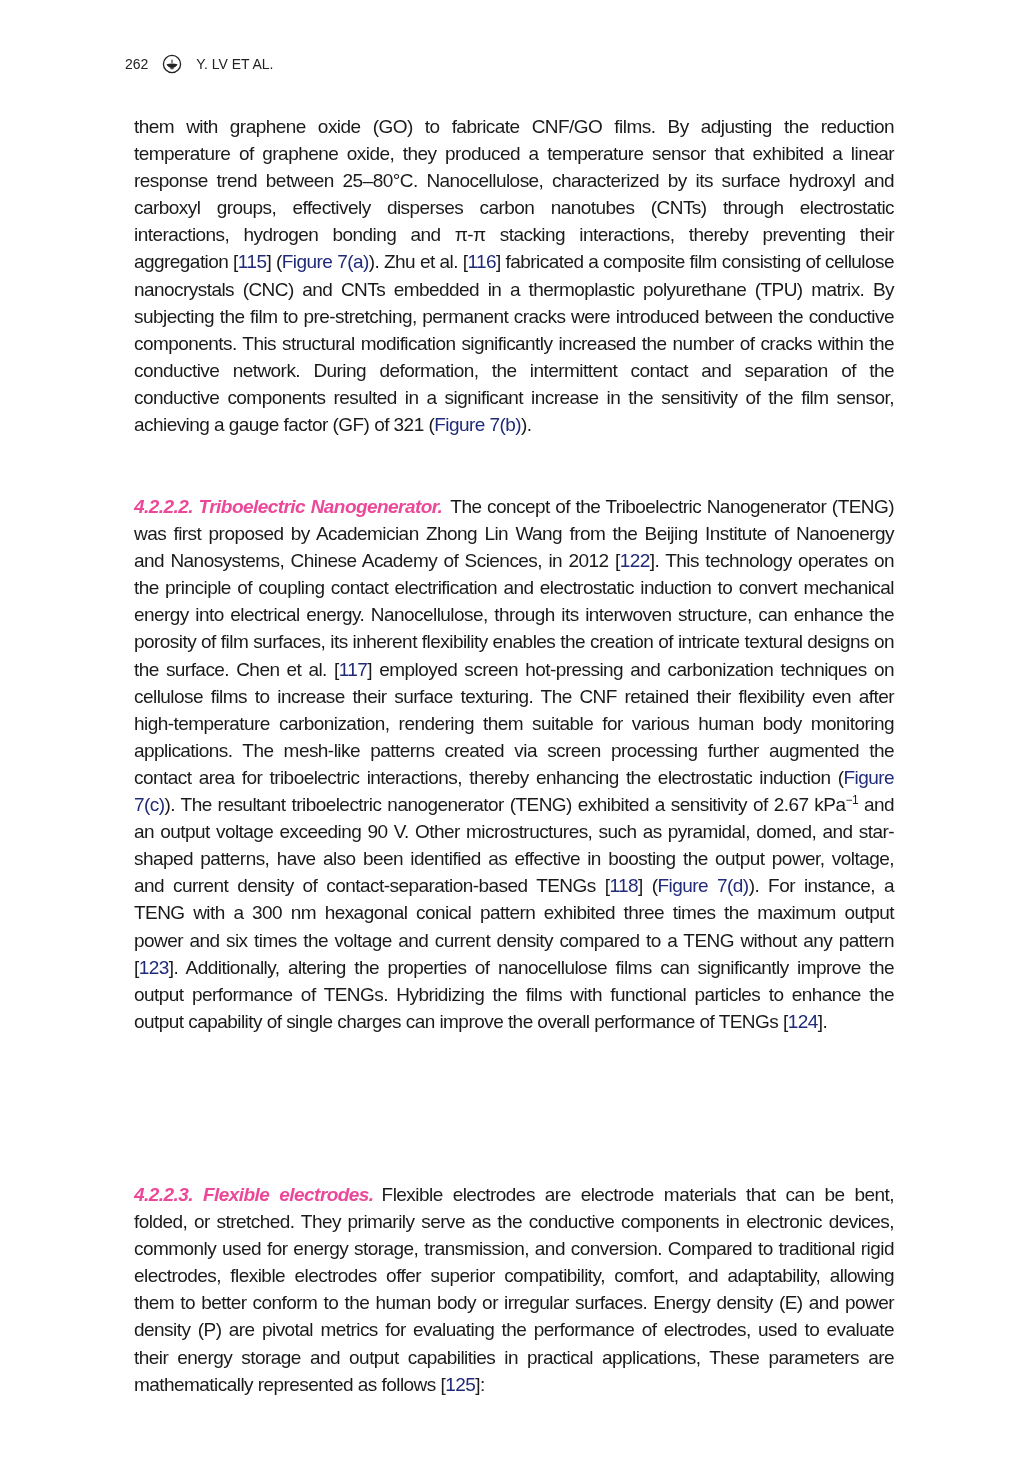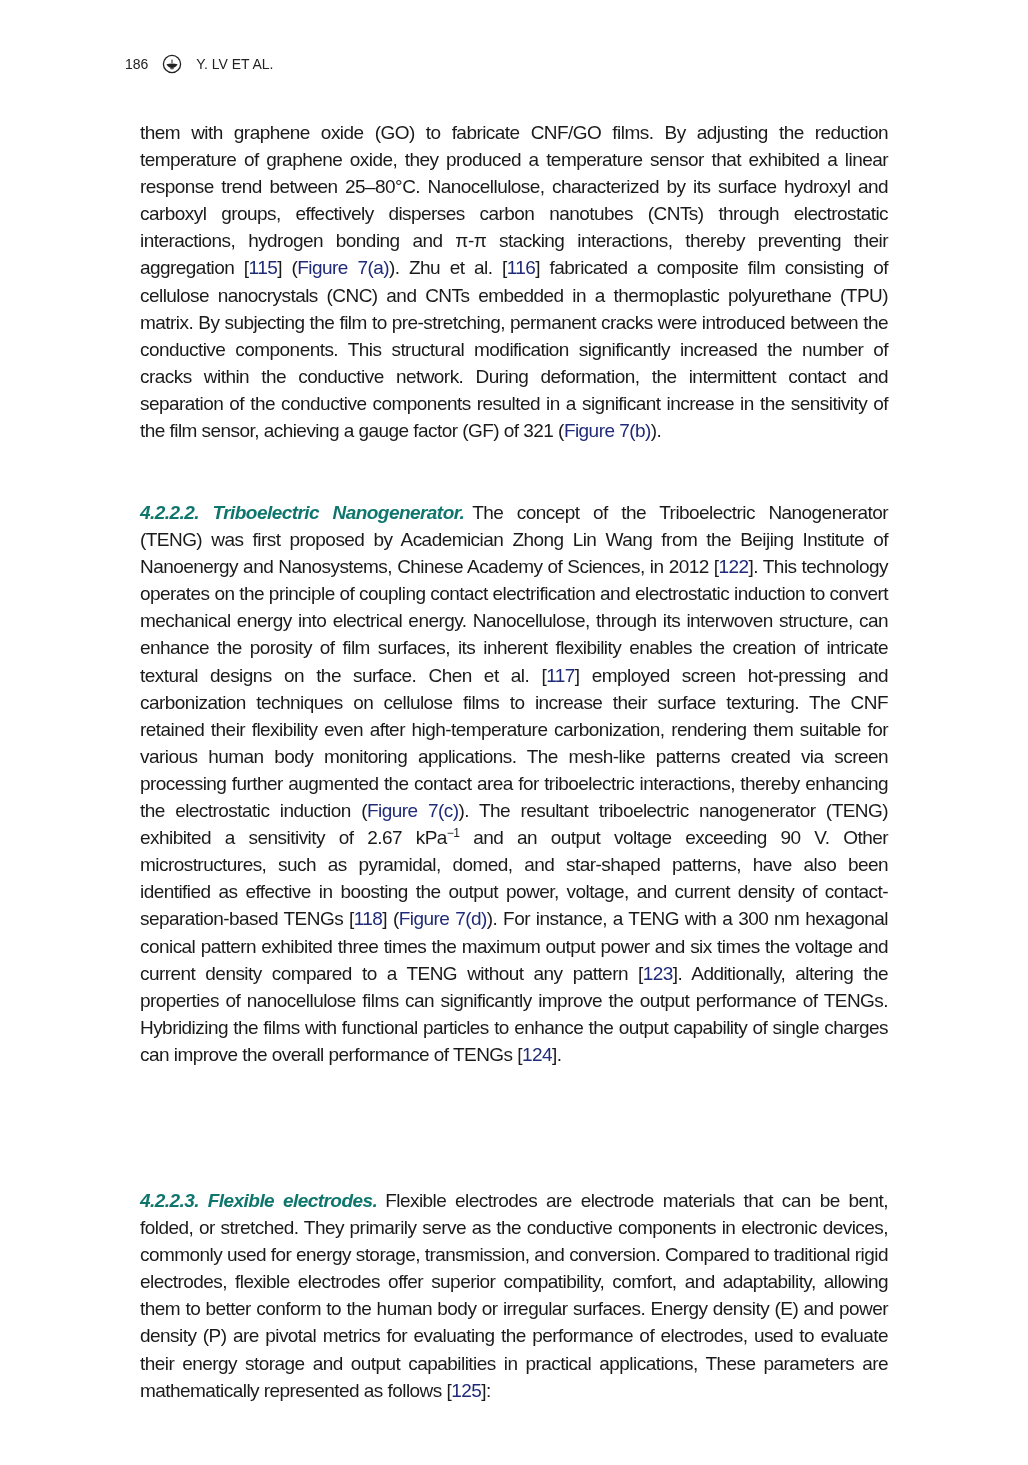--- a/index.html
+++ b/index.html
@@ -4,30 +4,30 @@
 <style>
   html, body { margin:0; padding:0; background:#ffffff; }
   body { width:1028px; height:1465px; position:relative; overflow:hidden; }
   .running-head { position:absolute; left:125px; top:52px; height:24px; display:flex; align-items:center;
     font-family:"Liberation Sans", sans-serif; font-size:14px; color:#222; }
   .running-head .pg { margin-right:14px; }
   .running-head .logo { width:20px; height:20px; margin-right:14px; }
   .body-text { position:absolute; left:125px; width:778px;
     font-family:"Liberation Sans", sans-serif; font-size:19px; line-height:27.1px; color:#1a1a1a;
     text-align:justify; letter-spacing:-0.55px; word-spacing:0px; }
-  .body-text p { margin:15px; }
+  .body-text p { margin:9px; }
   .lnk { color:#1f2a78; }
-  .heading { color:#0f766e; font-style:italic; font-weight:bold; margin-right:8px; }
+  .heading { color:#ec4899; font-style:italic; font-weight:bold; margin-right:8px; }
   sup { font-size:12px; line-height:0; vertical-align:super; }
 </style>
 </head>
 <body>
 
 <div class="running-head">
-  <span class="pg">186</span>
+  <span class="pg">262</span>
   <svg class="logo" viewBox="0 0 20 20">
     <circle cx="10" cy="10" r="8.6" fill="none" stroke="#222" stroke-width="1.3"></circle>
     <path d="M4.5 10.2 Q10 9 15.5 10.2 Q13.5 14 10 14 Q6.5 14 4.5 10.2 Z" fill="#222"></path>
     <rect x="9.5" y="5.6" width="1" height="3.4" fill="#222"></rect>
     <path d="M8 14.2 L12 14.2 L11.3 15.3 L8.7 15.3 Z" fill="#222"></path>
   </svg>
   <span>Y. LV ET AL.</span>
 </div>
 
 <div class="body-text" style="top:104px;">

